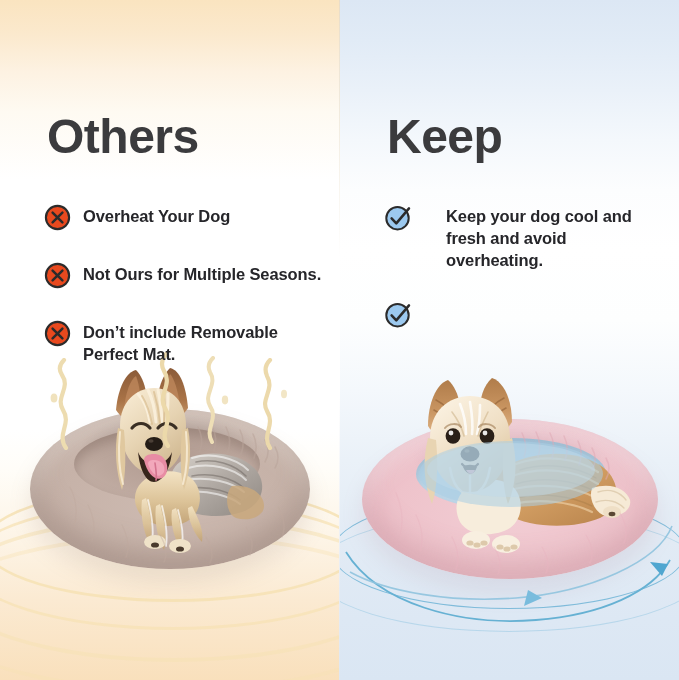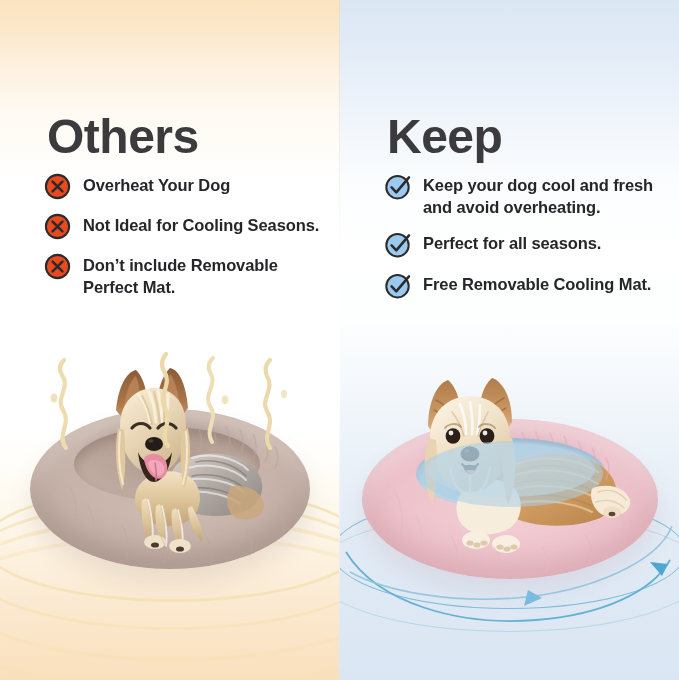--- a/index.html
+++ b/index.html
@@ -96,20 +96,21 @@
     position: absolute;
     left: 44px;
     top: 175px;
     width: 282px;
     z-index: 3;
   }
   .bullet-row {
     display: flex;
     align-items: flex-start;
     margin-bottom: 13px;
+    margin-top: 31px;
   }
   .bullet-row:last-child { margin-bottom: 0; }
 
   .bullet-icon {
     flex: 0 0 auto;
     width: 27px;
     height: 27px;
     margin-right: 12px;
     position: relative;
     top: -2px;
@@ -117,21 +118,21 @@
   .bullet-icon svg { display: block; width: 27px; height: 27px; overflow: visible; }
 
   .bullet-text {
     font-family: "Liberation Sans", sans-serif;
     font-weight: bold;
     font-size: 16.5px;
     line-height: 1.33;
     color: #26262a;
     letter-spacing: -0.1px;
   }
-  #bullets-right .bullet-row { margin-bottom: 14px; }
+  #bullets-right .bullet-row { margin-bottom: 14px; gap: 23px; }
 
   
   .scene { position: absolute; left: 0; top: 0; width: 339px; height: 680px; z-index: 2; }
 
   
   .warm-ring {
     position: absolute;
     border-radius: 50%;
     border-style: solid;
     border-color: #f6e2b4;
@@ -376,21 +377,21 @@
         <span class="bullet-text">Overheat Your Dog</span>
       </div>
 
       <div class="bullet-row">
         <span class="bullet-icon">
           <svg viewBox="0 0 27 27">
             <circle cx="13.5" cy="13.5" r="11.6" fill="#e8491e" stroke="#2b2b2b" stroke-width="2.1"></circle>
             <path d="M8.6 8.6 L18.4 18.4 M18.4 8.6 L8.6 18.4" stroke="#2b2b2b" stroke-width="2.5" stroke-linecap="round"></path>
           </svg>
         </span>
-        <span class="bullet-text">Not Ideal for Cooling Seasons.</span>
+        <span class="bullet-text">Not Ours for Multiple Seasons.</span>
       </div>
 
       <div class="bullet-row">
         <span class="bullet-icon">
           <svg viewBox="0 0 27 27">
             <circle cx="13.5" cy="13.5" r="11.6" fill="#e8491e" stroke="#2b2b2b" stroke-width="2.1"></circle>
             <path d="M8.6 8.6 L18.4 18.4 M18.4 8.6 L8.6 18.4" stroke="#2b2b2b" stroke-width="2.5" stroke-linecap="round"></path>
           </svg>
         </span>
         <span class="bullet-text">Don’t include Removable Perfect Mat.</span>
@@ -563,29 +564,19 @@
         <span class="bullet-text">Keep your dog cool and fresh and avoid overheating.</span>
       </div>
 
       <div class="bullet-row">
         <span class="bullet-icon">
           <svg viewBox="0 0 27 27">
             <circle cx="13.5" cy="14.2" r="11.2" fill="#9cc9ef" stroke="#2b2b2b" stroke-width="2"></circle>
             <path d="M7.6 14.4 L12.3 19.4 L25 4.4" stroke="#2b2b2b" stroke-width="2.5" fill="none" stroke-linecap="round" stroke-linejoin="round"></path>
           </svg>
         </span>
-        <span class="bullet-text">Perfect for all seasons.</span>
       </div>
 
-      <div class="bullet-row">
-        <span class="bullet-icon">
-          <svg viewBox="0 0 27 27">
-            <circle cx="13.5" cy="14.2" r="11.2" fill="#9cc9ef" stroke="#2b2b2b" stroke-width="2"></circle>
-            <path d="M7.6 14.4 L12.3 19.4 L25 4.4" stroke="#2b2b2b" stroke-width="2.5" fill="none" stroke-linecap="round" stroke-linejoin="round"></path>
-          </svg>
-        </span>
-        <span class="bullet-text">Free Removable Cooling Mat.</span>
-      </div>
     </div>
   </div>
 
   <div class="divider"></div>
 </div>
 
 </body></html>

